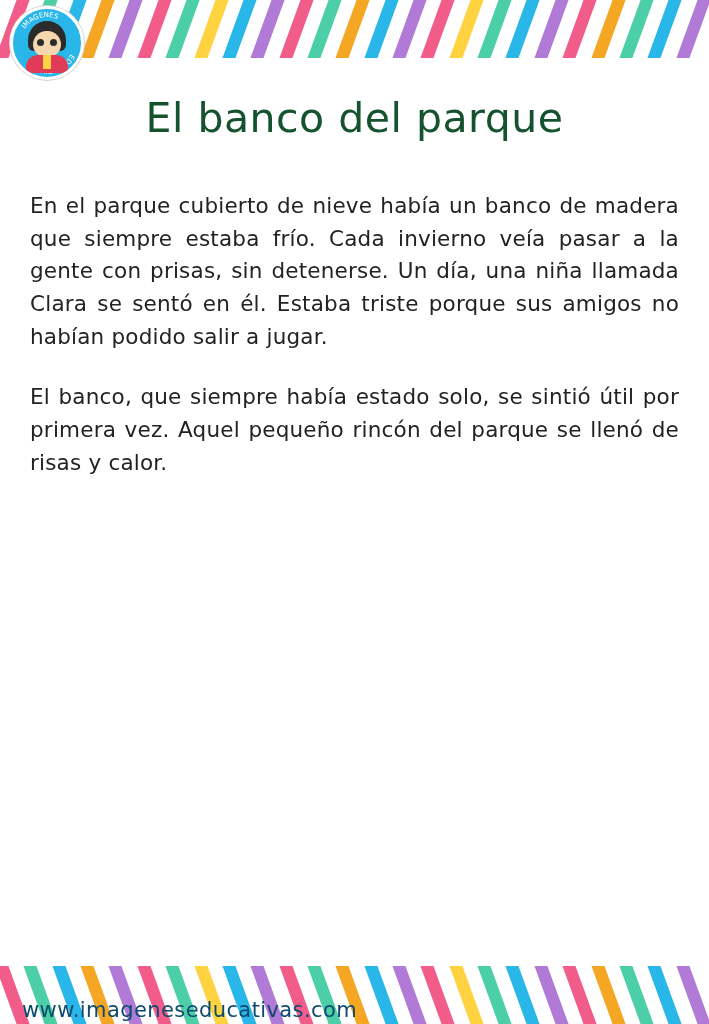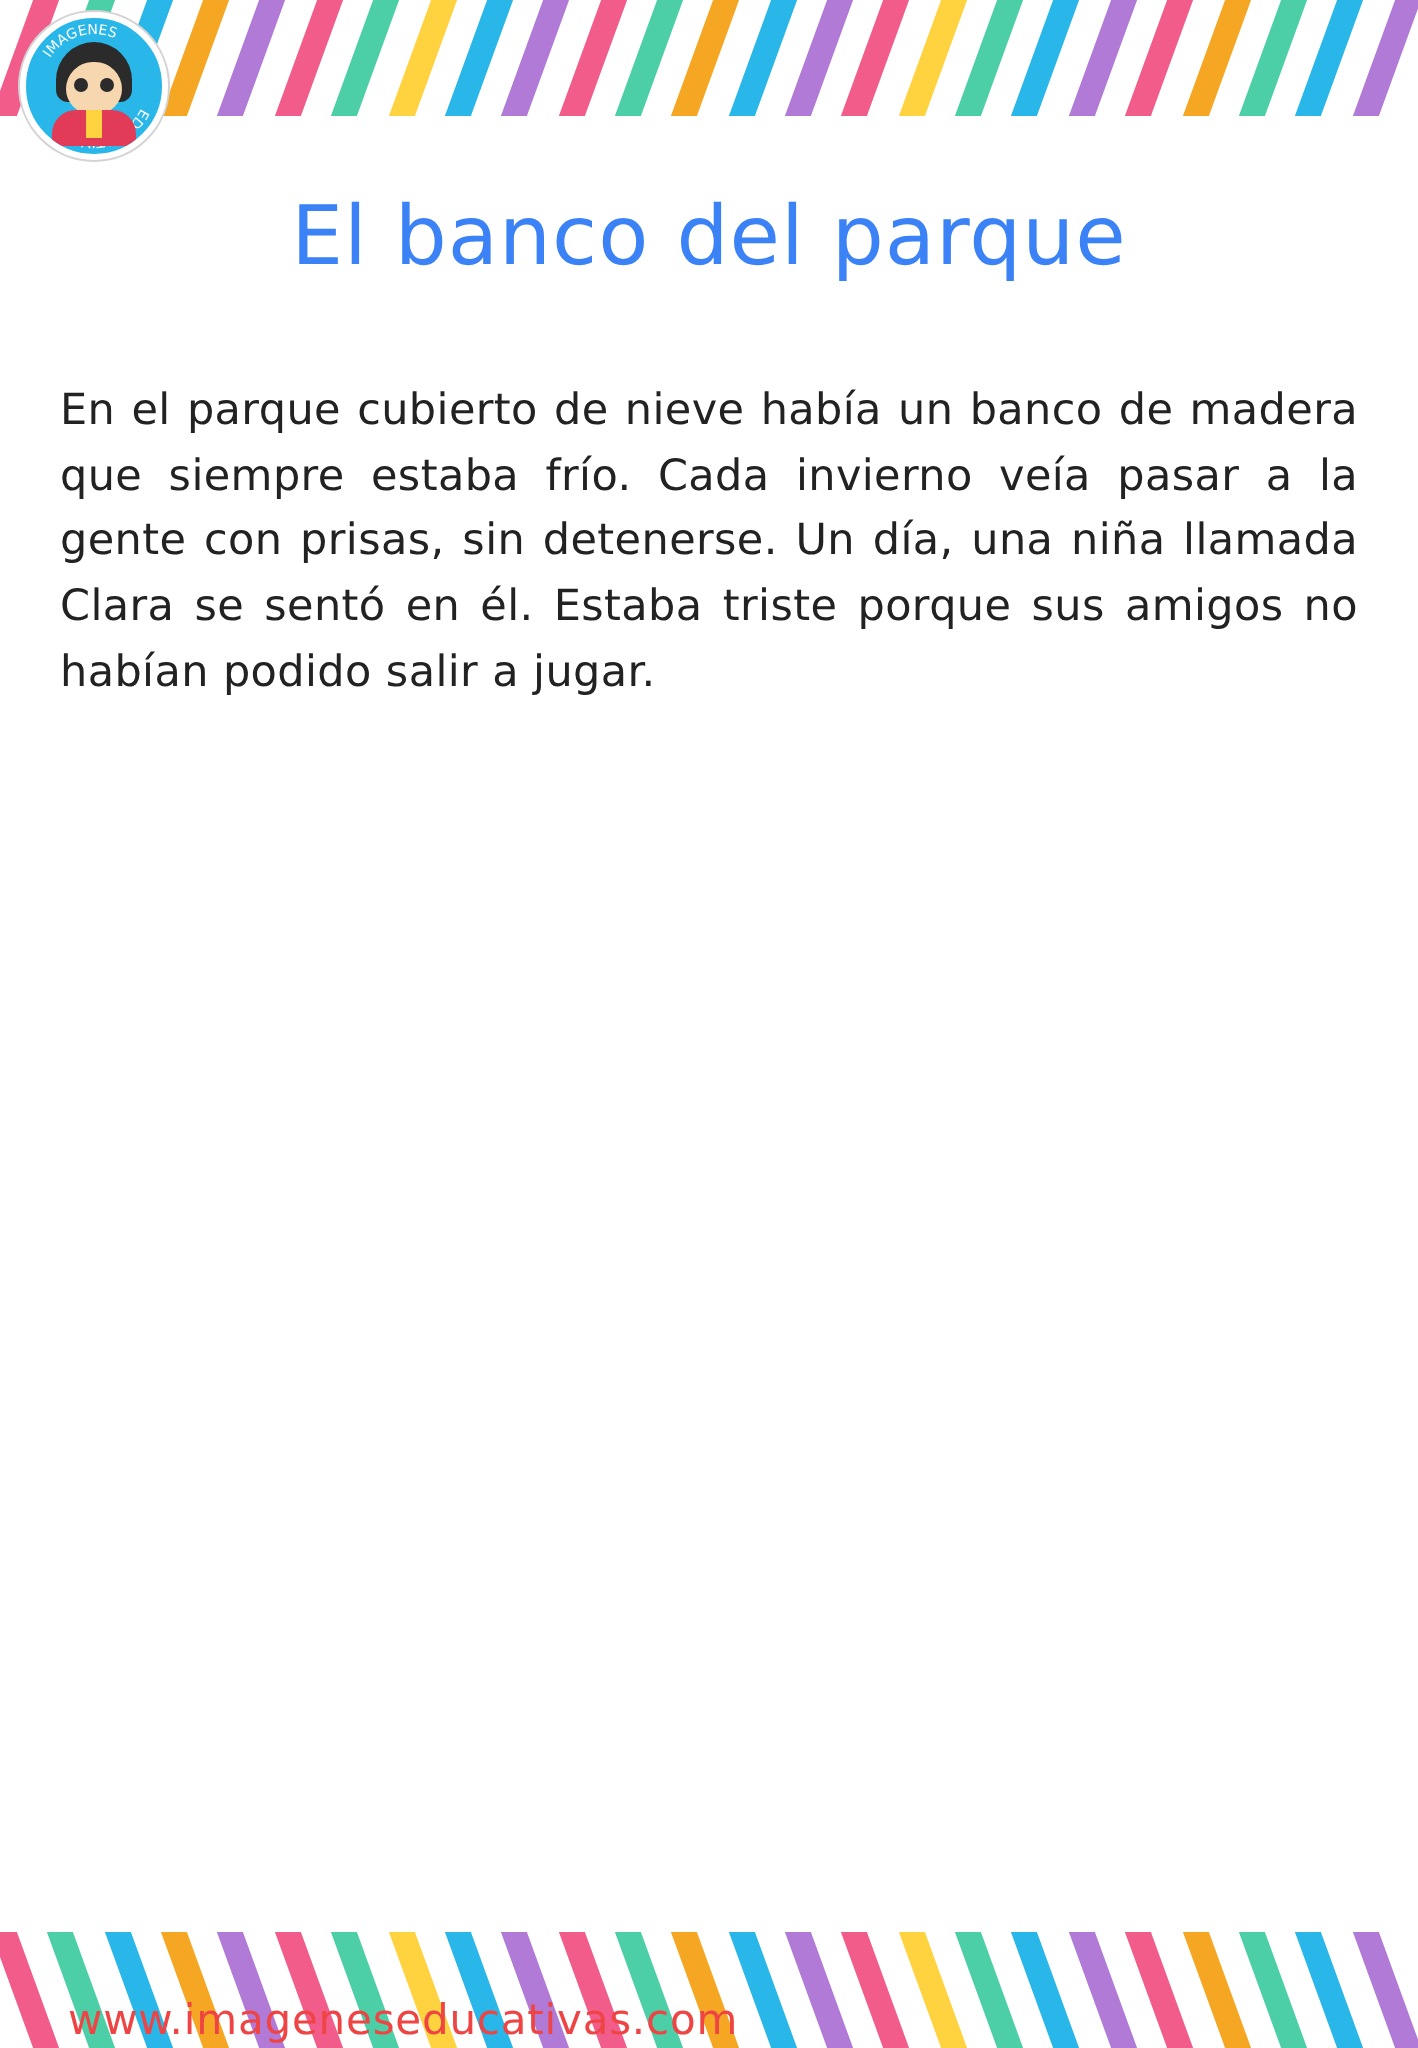--- a/index.html
+++ b/index.html
@@ -121,44 +121,44 @@
     width: 709px;
     height: 908px;
     box-sizing: border-box;
     padding: 18px 30px 0 30px;
   }
 
   .doc-title {
     text-align: center;
     font-size: 41px;
     font-weight: 400;
-    color: #3b82f6;
+    color: #14532d;
     letter-spacing: 0.5px;
     margin: 18px 0 48px 0;
     font-family: "DejaVu Sans", sans-serif;
   }
 
   .body-text p {
     margin: 0 0 28px 0;
     font-size: 21.5px;
     line-height: 1.52;
     color: #222222;
     text-align: justify;
     letter-spacing: 0.2px;
     font-family: "DejaVu Sans", sans-serif;
   }
   .body-text p:last-child { margin-bottom: 0; }
 
   
   .site-url {
     position: absolute;
-    left: 34px;
+    left: 22px;
     bottom: 2px;
     font-size: 21px;
-    color: #ef4444;
+    color: #0c4a6e;
     letter-spacing: 0.4px;
     z-index: 6;
     font-family: "DejaVu Sans", sans-serif;
   }
 </style>
 </head>
 <body>
 
 <div class="stripe-band top" id="band-top">
     <div class="stripe" style="left: 6px; background: rgb(242, 92, 138);"></div>
@@ -211,20 +211,21 @@
     <div class="logo-body"></div>
     <div class="logo-tie"></div>
   </div>
 </div>
 
 <div class="page">
   <h1 class="doc-title">El banco del parque</h1>
 
   <div class="body-text">
     <p>En el parque cubierto de nieve había un banco de madera que siempre estaba frío. Cada invierno veía pasar a la gente con prisas, sin detenerse. Un día, una niña llamada Clara se sentó en él. Estaba triste porque sus amigos no habían podido salir a jugar.</p>
+    <p>El banco, que siempre había estado solo, se sintió útil por primera vez. Aquel pequeño rincón del parque se llenó de risas y calor.</p>
   </div>
 </div>
 
 <div class="stripe-band bottom" id="band-bottom">
     <div class="stripe" style="left: 6px; background: rgb(242, 92, 138);"></div>
     <div class="stripe" style="left: 34.36px; background: rgb(76, 207, 166);"></div>
     <div class="stripe" style="left: 62.72px; background: rgb(41, 182, 232);"></div>
     <div class="stripe" style="left: 91.08px; background: rgb(245, 166, 35);"></div>
     <div class="stripe" style="left: 119.44px; background: rgb(176, 122, 214);"></div>
     <div class="stripe" style="left: 147.8px; background: rgb(242, 92, 138);"></div>

